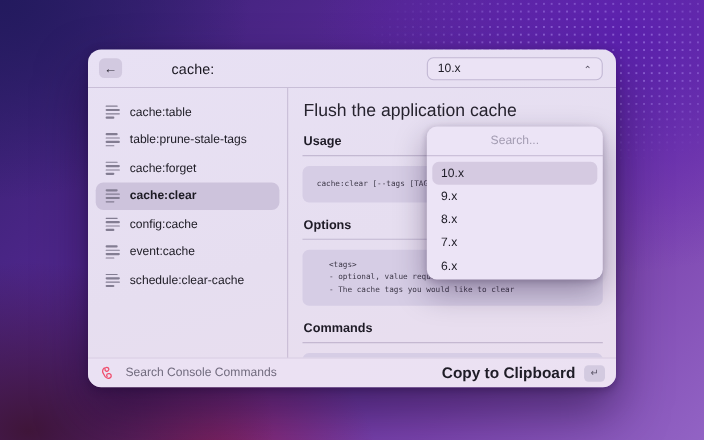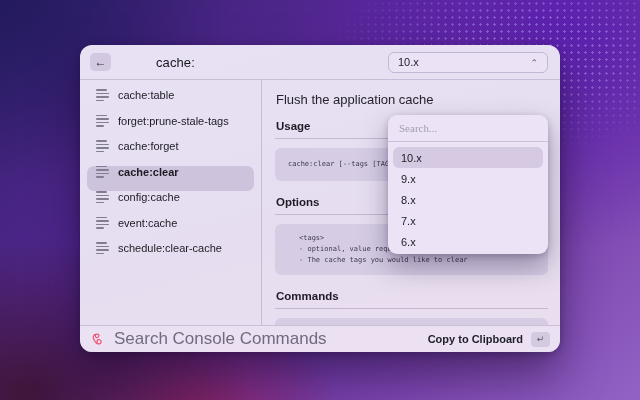--- a/index.html
+++ b/index.html
@@ -46,33 +46,33 @@
     display: flex; align-items: center; padding: 0 9px; font-size: 11px; color: #1d1b25;
   }
   .ver-trigger .chev { margin-left: auto; font-size: 9px; color: #5d5769; transform: translateY(1px); }
   
   .bd { flex: 1; display: flex; min-height: 0; position: relative; }
   .sidebar {
     width: 182px; flex: 0 0 182px; border-right: 1px solid rgba(90,70,120,.22);
     padding: 9px 7px;
   }
   .side-item {
-    display: flex; height: 25px; margin-bottom: .5px;
+    display: flex; align-items: center; height: 25px; margin-bottom: .5px;
     padding: 0 9px; border-radius: 7px; font-size: 11px; color: #1c1a23;
   }
   .side-item.sel { background: #cdc3dc; font-weight: bold; }
   .lines-icon { width: 13px; margin-right: 9px; flex: 0 0 13px; }
   .lines-icon i { display: block; height: 1.5px; border-radius: 1px; background: #837d92; margin-bottom: 2px; }
   .lines-icon i:nth-child(1) { width: 11px; }
   .lines-icon i:nth-child(2) { width: 13px; }
   .lines-icon i:nth-child(3) { width: 13px; }
   .lines-icon i:nth-child(4) { width: 8px; margin-bottom: 0; }
   
   .detail { flex: 1; padding: 9px 12px 0 13px; overflow: hidden; }
-  .desc { font-size: 13px; color: #26232e; margin: 3px 0 13px 1px; white-space: nowrap; }
+  .desc { font-size: 16px; color: #26232e; margin: 3px 0 13px 1px; white-space: nowrap; }
   .sec-title { font-size: 11.5px; font-weight: bold; color: #1e1b26; margin: 0 0 6px 1px; }
   .sec-rule { border: 0; border-top: 1px solid rgba(90,70,120,.25); margin: 0 0 9px 0; }
   .code {
     background: #d6cde5; border-radius: 6px; padding: 9px 24px; margin-bottom: 15px;
     font-family: "DejaVu Sans Mono", "Liberation Mono", monospace;
     font-size: 7px; line-height: 11px; color: #3e3949; white-space: pre; overflow: hidden;
   }
   .code.tall { padding: 11px 13px; }
   .code.clipped { margin-bottom: 0; }
   
@@ -81,38 +81,38 @@
     background: #ece4f6; border-radius: 9px; z-index: 20;
     box-shadow: 0 12px 28px rgba(28,8,52,.35), 0 2px 6px rgba(28,8,52,.2);
     display: flex; flex-direction: column; overflow: hidden;
   }
   .panel-search {
     height: 27px; flex: 0 0 27px; display: flex; align-items: center;
     padding: 0 11px; border-bottom: 1px solid rgba(90,70,120,.22);
   }
   .panel-search input {
     border: none; outline: none; background: transparent; width: 100%;
-    font-family: Liberation Serif, serif; font-size: 11px; color: #1d1b25;
+    font-family: Liberation Sans, sans-serif; font-size: 11px; color: #1d1b25; text-align: center;
   }
   .panel-search input::placeholder { color: #a39cb2; }
   .panel-list { padding: 5px; }
   .opt {
     height: 21px; display: flex; align-items: center; padding: 0 8px;
     border-radius: 6px; font-size: 11px; color: #1d1b25;
   }
   .opt.sel { background: #d5cae1; }
   
   .ftr {
     height: 27px; flex: 0 0 27px; display: flex; align-items: center;
     padding: 0 10px 0 11px; border-top: 1px solid rgba(90,70,120,.22);
     background: rgba(236,228,246,.55); border-radius: 0 0 12px 12px;
   }
   .logo { width: 15px; height: 14px; margin-right: 8px; }
-  .app-label { font-size: 17px; color: #716b7e; }
-  .action-label { margin-left: auto; font-size: 11px; font-weight: bold; color: #1e1c26; }
+  .app-label { font-size: 11px; color: #716b7e; }
+  .action-label { margin-left: auto; font-size: 14px; font-weight: bold; color: #1e1c26; }
   .keycap {
     width: 19px; height: 15px; margin-left: 8px; border-radius: 4px;
     background: #d3cae0; display: flex; align-items: center; justify-content: center;
     font-size: 9px; color: #5b5568;
   }
 </style>
 </head>
 <body>
 
 <div class="dots"></div>
@@ -142,21 +142,21 @@
           </span>
         <span>cache:table</span>
       </div>
       <div class="side-item">
         <span class="lines-icon">
             <i></i>
             <i></i>
             <i></i>
             <i></i>
           </span>
-        <span>forget:prune-stale-tags</span>
+        <span>table:prune-stale-tags</span>
       </div>
       <div class="side-item">
         <span class="lines-icon">
             <i></i>
             <i></i>
             <i></i>
             <i></i>
           </span>
         <span>cache:forget</span>
       </div>

